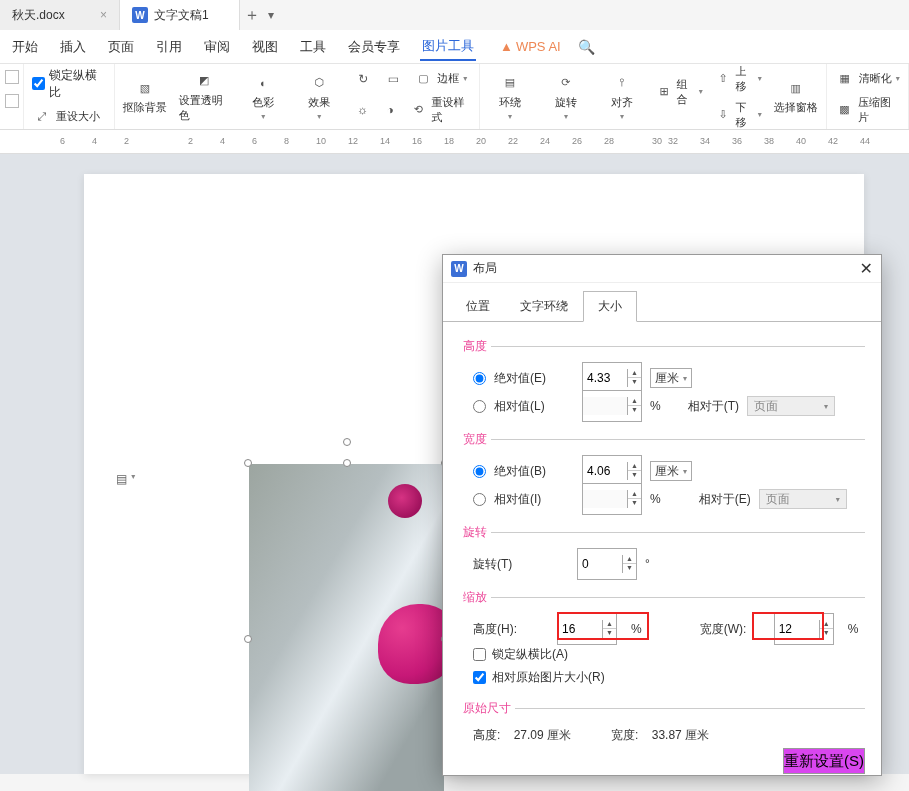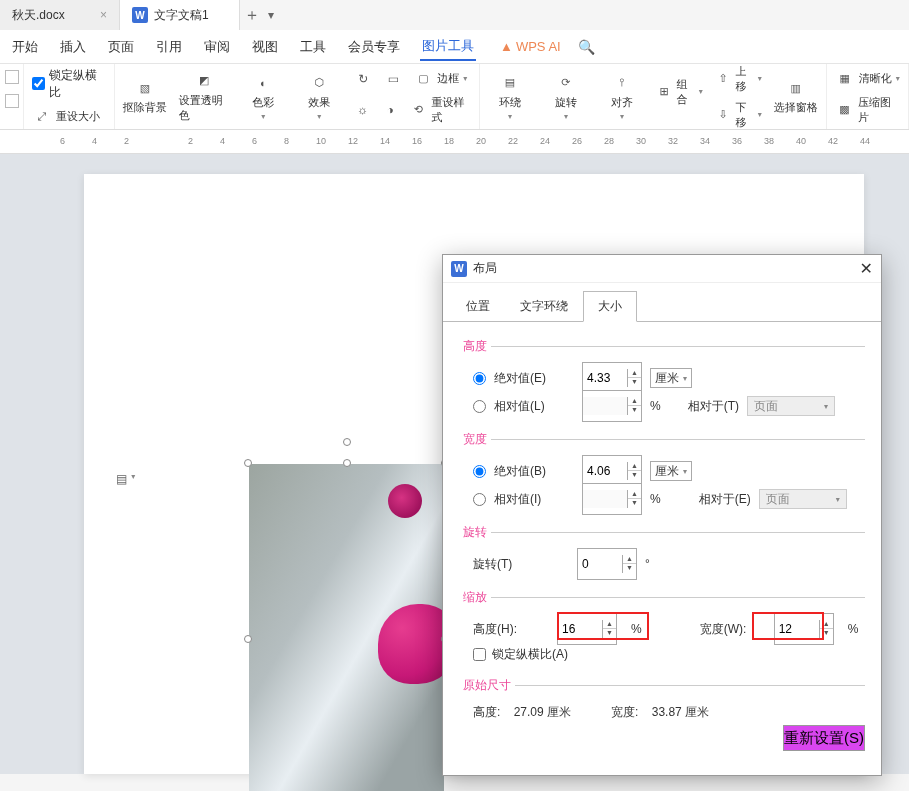--- a/index.html
+++ b/index.html
@@ -242,21 +242,21 @@
       <span class="ruler-tick" style="left: 256px;">10</span>
       <span class="ruler-tick" style="left: 288px;">12</span>
       <span class="ruler-tick" style="left: 320px;">14</span>
       <span class="ruler-tick" style="left: 352px;">16</span>
       <span class="ruler-tick" style="left: 384px;">18</span>
       <span class="ruler-tick" style="left: 416px;">20</span>
       <span class="ruler-tick" style="left: 448px;">22</span>
       <span class="ruler-tick" style="left: 480px;">24</span>
       <span class="ruler-tick" style="left: 512px;">26</span>
       <span class="ruler-tick" style="left: 544px;">28</span>
-      <span class="ruler-tick" style="left: 576px;">30</span>
+      <span class="ruler-tick" style="left: 592px;">30</span>
       <span class="ruler-tick" style="left: 608px;">32</span>
       <span class="ruler-tick" style="left: 640px;">34</span>
       <span class="ruler-tick" style="left: 672px;">36</span>
       <span class="ruler-tick" style="left: 704px;">38</span>
       <span class="ruler-tick" style="left: 736px;">40</span>
       <span class="ruler-tick" style="left: 768px;">42</span>
       <span class="ruler-tick" style="left: 800px;">44</span>
     </div>
 </div>
 
@@ -400,20 +400,24 @@
             </span>
         </span>
         <span>%</span>
       </div>
       <div class="highlight1" style="left:98px; top:6px; width:92px; height:28px;"></div>
       <div class="highlight1" style="left:293px; top:6px; width:72px; height:28px;"></div>
       <div class="checkbox-row">
         <input type="checkbox" style="">
         <label>锁定纵横比(A)</label>
       </div>
+      <div class="checkbox-row">
+        <input type="checkbox" checked="" style="">
+        <label>相对原始图片大小(R)</label>
+      </div>
     </fieldset>
 
     <fieldset class="dlg-original">
       <legend>原始尺寸</legend>
       <div class="orow">
         <span><span>高度:</span>&nbsp;&nbsp;&nbsp;&nbsp;<span>27.09 厘米</span></span>
         <span><span>宽度:</span>&nbsp;&nbsp;&nbsp;&nbsp;<span>33.87 厘米</span></span>
       </div>
       <div style="text-align:right; margin-top:4px;">
         <button class="btn reset">重新设置(S)</button>

